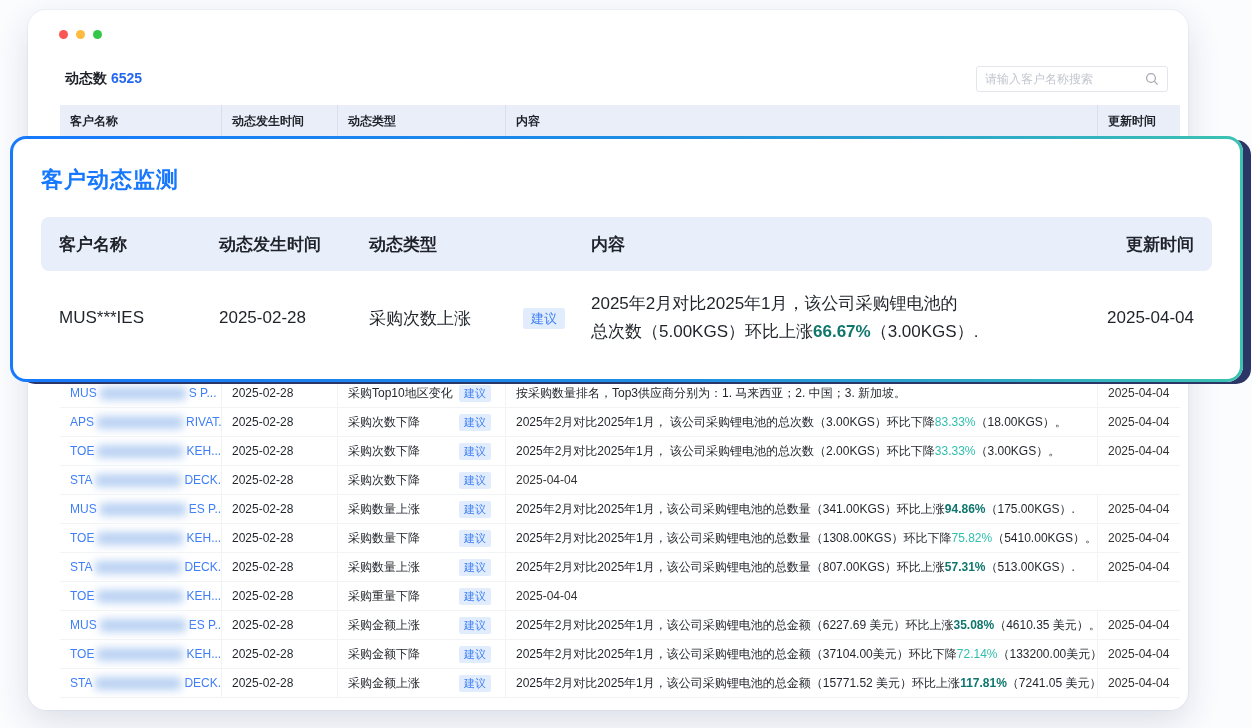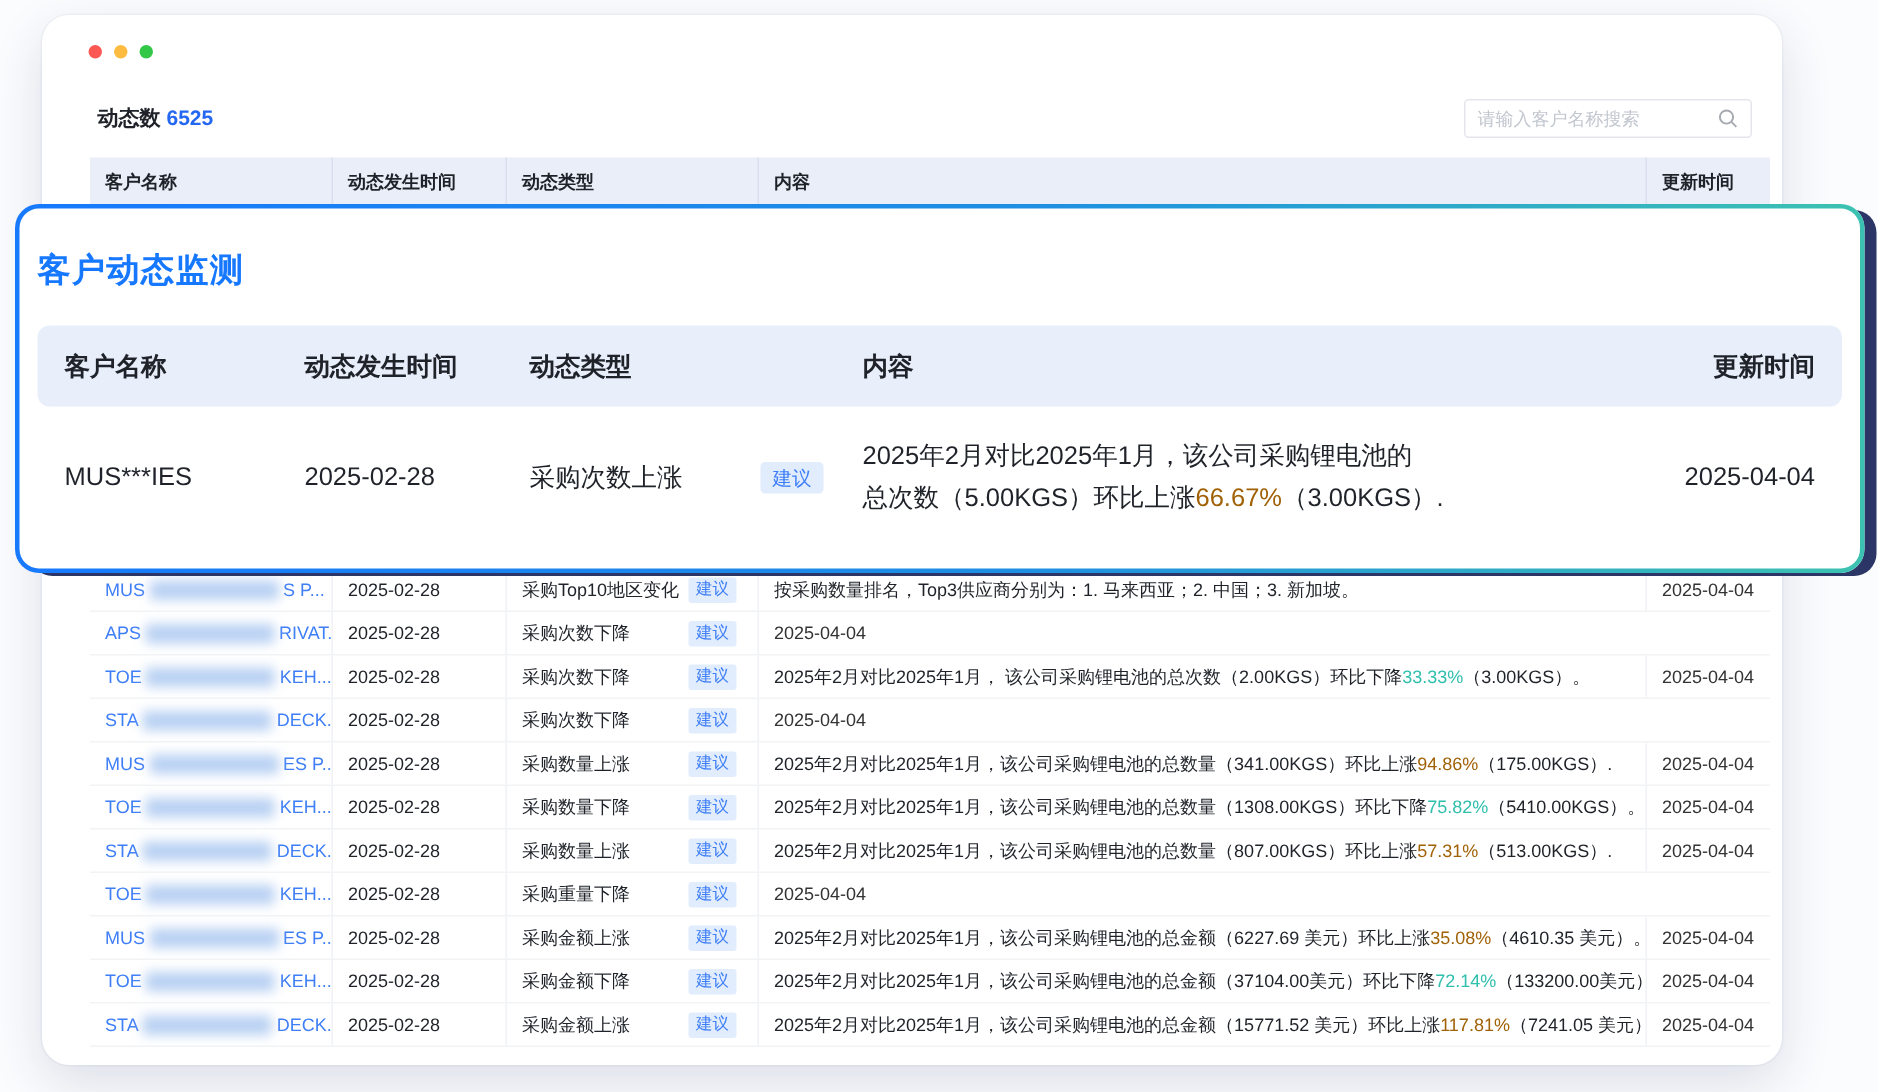--- a/index.html
+++ b/index.html
@@ -33,30 +33,30 @@
   .bg-head .bcell:last-child { border-right:0; }
   .bcell { padding:0 10px; overflow:hidden; white-space:nowrap; }
   .spacer { height:242px; }
   .data-row { height:29px; border-bottom:1px solid #f2f3f5; }
   .data-row .bcell { height:100%; display:flex; align-items:center; border-right:1px solid #f0f2f6; }
   .data-row .bcell:last-child { border-right:0; }
   .name-cell span { color:#3e7ef7; }
   .name-blur { width:86px; height:13px; margin:0 3px; border-radius:2px; background:#b9d1f3; filter:blur(4px); flex:0 0 auto; }
   .type-cell .badge { margin-left:auto; margin-right:4px; }
   .badge { background:#e1edfc; color:#3e7ef7; font-size:11px; line-height:1; padding:3px 5px; border-radius:2px; white-space:nowrap; }
-  .pct-up { color:#a16207; } .pct-down { color:#2fbfad; }
+  .pct-up { color:#0f766e;font-weight:bold; } .pct-down { color:#2fbfad; }
   .content-cell { display:block !important; line-height:29px; }
   .upd-cell { color:#333; }
 
   
   .overlay { position:absolute; left:10px; top:136px; width:1233px; height:246px; z-index:10;
     padding:3px; border-radius:16px;
     background:linear-gradient(90deg,#1779fd 0%, #1e8fe2 55%, #3cc2b1 100%);
     box-shadow:9px 3px 0 -1px #2b3566; }
-  .overlay-inner { width:100%; height:100%; background:#fff; border-radius:13px; padding:26px 12px 18px; }
+  .overlay-inner { width:100%; height:100%; background:#fff; border-radius:13px; padding:26px 28px 18px; }
   .overlay-title { color:#1677ff; font-size:22px; font-weight:bold; letter-spacing:1px; }
   .orow { display:grid; grid-template-columns:160px 150px 222px 1fr 128px; align-items:center; padding:0 18px; }
   .o-head { margin-top:22px; height:54px; background:#e9eefb; border-radius:8px; font-size:17px; font-weight:bold; color:#1f2329; }
   .o-data { height:94px; font-size:17px; color:#1f2329; }
   .o-type { display:flex; align-items:center; }
   .o-type .badge { margin-left:auto; margin-right:26px; font-size:13px; padding:4px 8px; border-radius:3px; }
   .o-content { line-height:1.62; }
   .o-upd, .o-upd-h { text-align:right; }
 </style>
 </head>
@@ -112,20 +112,23 @@
   <div class="brow data-row">
     <div class="bcell name-cell">
       <span>APS</span>
             <i class="name-blur"></i>
             <span>RIVAT...</span>
     </div>
     <div class="bcell">2025-02-28</div>
     <div class="bcell type-cell">
       <span>采购次数下降</span>
       <span class="badge">建议</span>
+    </div>
+    <div class="bcell content-cell">
+      <span>2025年2月对比2025年1月， 该公司采购锂电池的总次数（3.00KGS）环比下降</span><span class="pct-down">83.33%</span><span>（18.00KGS）。</span>
     </div>
     <div class="bcell upd-cell">2025-04-04</div>
   </div>
 
   <div class="brow data-row">
     <div class="bcell name-cell">
       <span>TOE</span>
             <i class="name-blur"></i>
             <span>KEH...</span>
     </div>

